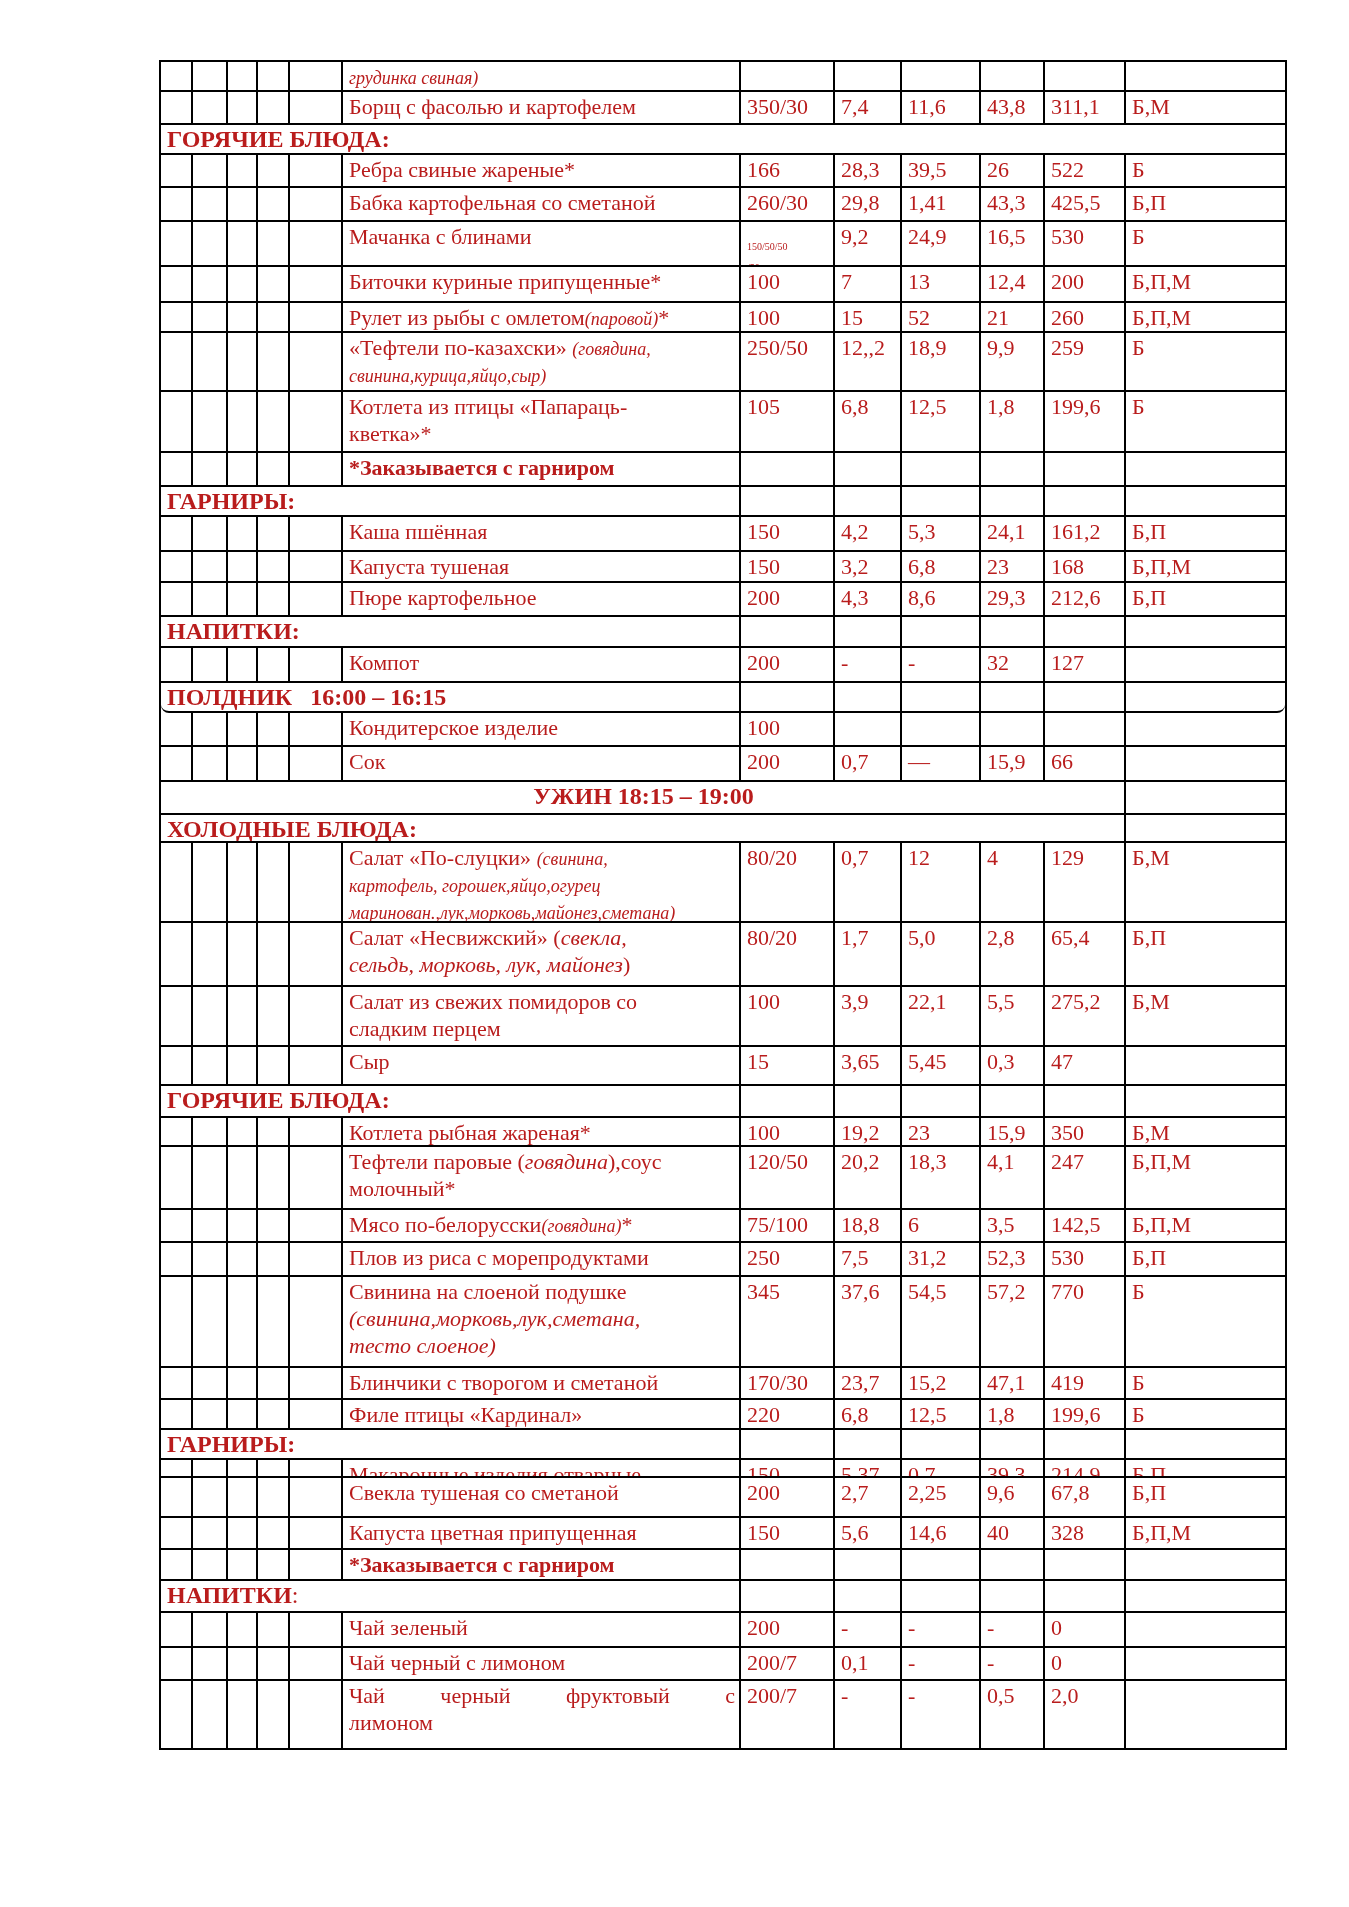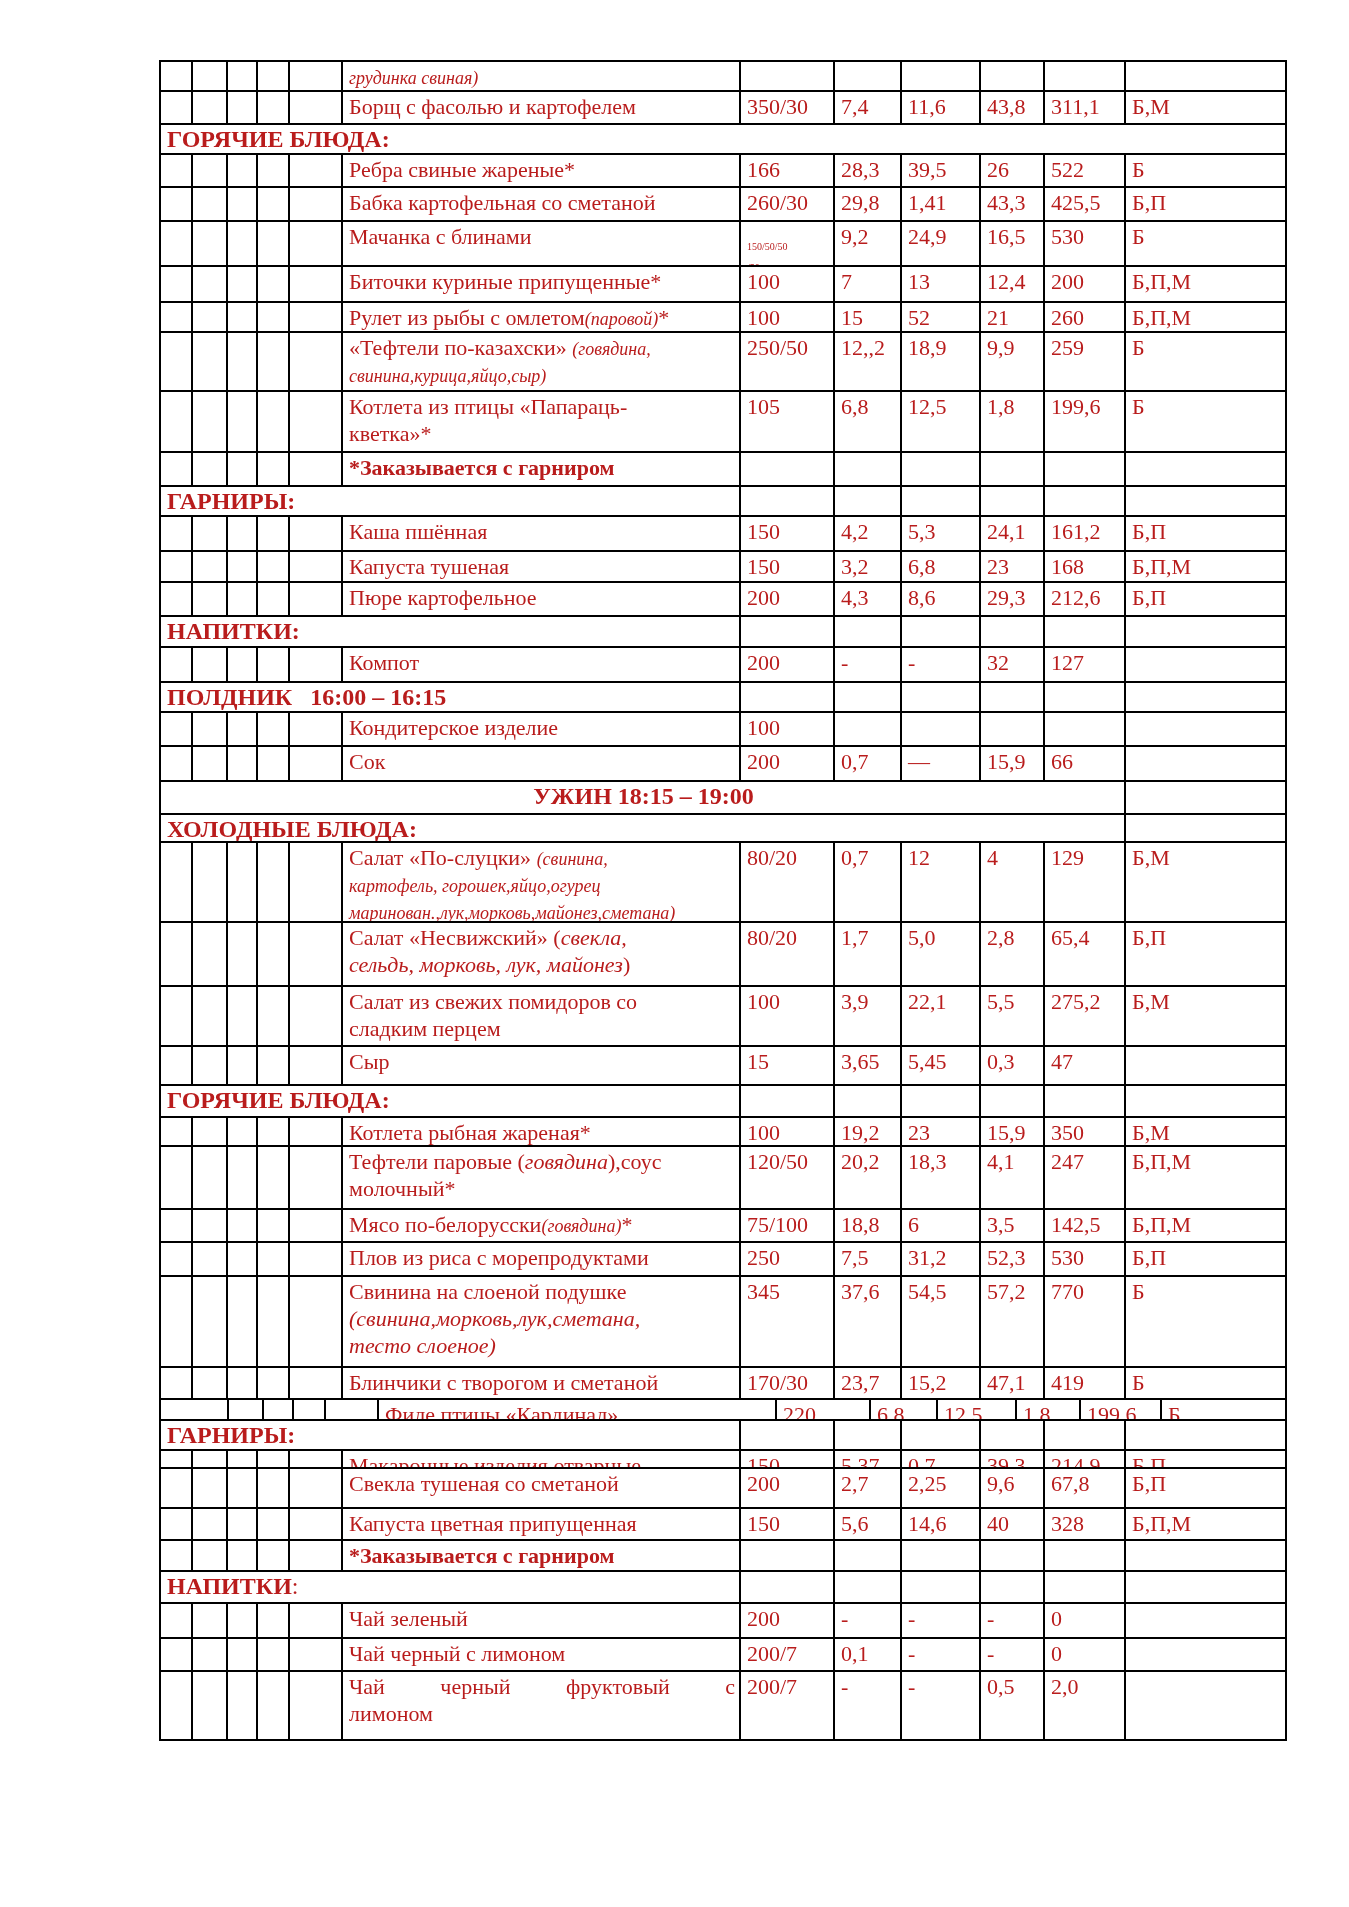--- a/index.html
+++ b/index.html
@@ -238,21 +238,21 @@
         <div class="cell"></div>
         <div class="cell"></div>
         <div class="cell name"><span class="">Компот</span></div>
         <div class="cell num">200</div>
         <div class="cell num">-</div>
         <div class="cell num">-</div>
         <div class="cell num">32</div>
         <div class="cell num">127</div>
         <div class="cell num"></div>
       </div>
-      <div class="row" style="height: 30px; grid-template-columns: 32px 35px 30px 32px 53px 398px 94px 67px 79px 64px 81px 159px;">
+      <div class="row" style="height: 30px; grid-template-columns: 32px 35px 30px 32px 53px 398px 94px 67px 79px 64px 81px 159px; border-radius: 8px;">
         <div class="cell section" style="grid-column: 1 / span 6;"><span class="">ПОЛДНИК&nbsp;&nbsp; 16:00 – 16:15</span></div>
         <div class="cell num"></div>
         <div class="cell num"></div>
         <div class="cell num"></div>
         <div class="cell num"></div>
         <div class="cell num"></div>
         <div class="cell num"></div>
       </div>
       <div class="row" style="height: 34px; grid-template-columns: 32px 35px 30px 32px 53px 398px 94px 67px 79px 64px 81px 159px;">
         <div class="cell"></div>
@@ -432,21 +432,21 @@
         <div class="cell"></div>
         <div class="cell"></div>
         <div class="cell name"><span class="">Блинчики с творогом и сметаной</span></div>
         <div class="cell num">170/30</div>
         <div class="cell num">23,7</div>
         <div class="cell num">15,2</div>
         <div class="cell num">47,1</div>
         <div class="cell num">419</div>
         <div class="cell num">Б</div>
       </div>
-      <div class="row" style="height: 21px; grid-template-columns: 32px 35px 30px 32px 53px 398px 94px 67px 79px 64px 81px 159px; padding-left: 36px;">
+      <div class="row" style="height: 30px; grid-template-columns: 32px 35px 30px 32px 53px 398px 94px 67px 79px 64px 81px 159px;">
         <div class="cell"></div>
         <div class="cell"></div>
         <div class="cell"></div>
         <div class="cell"></div>
         <div class="cell"></div>
         <div class="cell name"><span class="">Филе птицы «Кардинал»</span></div>
         <div class="cell num">220</div>
         <div class="cell num">6,8</div>
         <div class="cell num">12,5</div>
         <div class="cell num">1,8</div>

